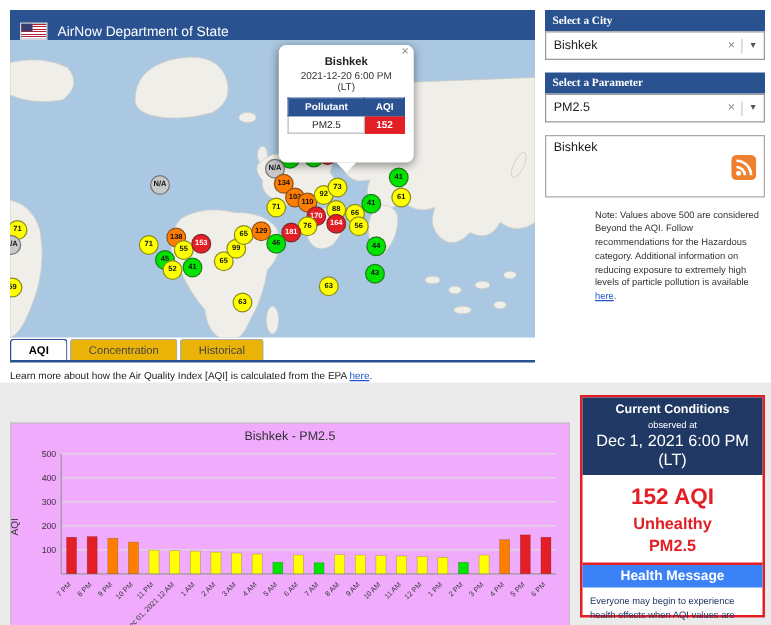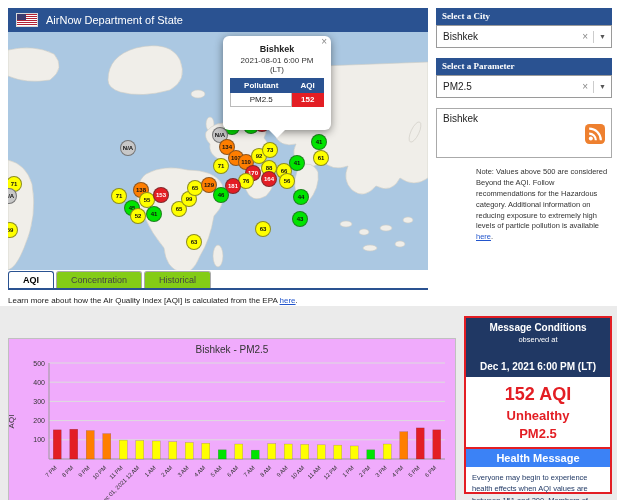--- a/index.html
+++ b/index.html
@@ -2,21 +2,21 @@
 <html><head>
 <meta charset="utf-8">
 <style>
   html,body{margin:0;padding:0;}
   body{width:617px;height:500px;background:#fff;font-family:"Liberation Sans",sans-serif;position:relative;overflow:hidden;}
   #app{position:absolute;left:0;top:0;width:617px;height:500px;}
   .bottom-bg{position:absolute;left:0;top:306px;width:617px;height:194px;background:#ebebeb;}
 
   
   .app-header{position:absolute;left:8px;top:8px;width:420px;height:24px;background:#2a5291;color:#fff;
-    display:flex;align-items:center;gap:8px;padding-left:8px;box-sizing:border-box;font-size:11px;}
+    display:flex;align-items:flex-end;gap:8px;padding-left:8px;box-sizing:border-box;font-size:11px;}
   .flag{width:20px;height:12px;position:relative;flex:0 0 auto;
     background:repeating-linear-gradient(180deg,#b22234 0 1px,#fff 1px 2px);border:1px solid #d8d8d8;}
   .flag:after{content:"";position:absolute;left:0;top:0;width:9px;height:6px;background:#3c3b6e;}
 
   
   .map{position:absolute;left:8px;top:32px;width:420px;height:238px;background:#abc8e2;overflow:hidden;}
   .land{position:absolute;left:0;top:0;}
   .marker{position:absolute;width:16px;height:16px;margin-left:-8px;margin-top:-8px;border-radius:50%;
     display:flex;align-items:center;justify-content:center;font-size:6px;font-weight:bold;
     border:1px solid rgba(50,50,50,.55);box-sizing:border-box;cursor:pointer;color:#111;z-index:2;}
@@ -46,39 +46,39 @@
   .sel-sep{width:1px;height:12px;background:#ccc;}
   .sel-caret{font-size:7px;color:#555;}
   .rss-box{height:50px;border:1px solid #aaa;background:#fff;position:relative;font-size:10px;color:#222;
     padding:4px 6px;box-sizing:border-box;margin-top:2px;}
   .rss-icon{position:absolute;right:6px;top:15px;width:20px;height:20px;cursor:pointer;}
   .note{font-size:7.5px;color:#333;line-height:1.45;margin-top:9px;margin-left:40px;}
   .note a,.learn a{color:#2255cc;text-decoration:underline;cursor:pointer;}
 
   
   .tabs{position:absolute;left:8px;top:271px;display:flex;height:19px;border-bottom:2px solid #2a5291;width:420px;box-sizing:border-box;}
-  .tab{padding:0 14px;line-height:17px;font-size:9px;background:#84cc16;color:#444;border:1px solid #aaa;
+  .tab{padding:0 14px;line-height:17px;font-size:9px;background:#eab308;color:#444;border:1px solid #aaa;
     border-bottom:none;margin-right:2px;border-radius:3px 3px 0 0;cursor:pointer;}
   .tab.active{background:#fff;color:#000;font-weight:bold;border-color:#2a5291;}
 
   .learn{position:absolute;left:8px;top:296px;font-size:8px;color:#222;}
 
   
   .chart-panel{position:absolute;left:8px;top:318px;width:448px;height:174px;background:#f0abfc;border:1px solid #c0c0c0;box-sizing:border-box;margin-top:20px;}
   .chart-title{text-align:center;font-size:10px;color:#333;margin-top:5px;}
   .ylabel{position:absolute;left:-4px;top:78px;transform:rotate(-90deg);font-size:8px;color:#333;}
   #chart-svg{position:absolute;left:4px;top:20px;}
 
   
   .current-panel{position:absolute;left:464px;top:316px;width:148px;height:178px;background:#fff;
     border:2px solid #e31e24;box-sizing:border-box;}
   .cc-header{background:#203864;color:#fff;text-align:center;padding:4px 2px 5px;}
   .cc-title{font-size:10px;font-weight:bold;}
   .cc-observed{font-size:7.5px;margin-top:2px;}
-  .cc-date{font-size:10px;font-weight:bold;margin-top:17px;}
+  .cc-date{font-size:13px;font-weight:normal;margin-top:1px;}
   .cc-aqi{text-align:center;padding:7px 0 6px;border-bottom:2px solid #e31e24;}
   .cc-aqi-val{color:#e31e24;font-size:18px;font-weight:bold;}
   .cc-aqi-cat{color:#e31e24;font-size:13px;font-weight:bold;margin-top:3px;}
   .cc-aqi-pol{color:#e31e24;font-size:13px;font-weight:bold;margin-top:3px;}
   .cc-hm-header{background:#3b82f6;color:#fff;text-align:center;font-size:11px;font-weight:bold;padding:3px 0;}
   .cc-hm-text{font-size:7.5px;color:#203864;padding:5px 6px;line-height:1.5;}
 </style>
 </head>
 <body>
 
@@ -153,21 +153,21 @@
         <div class="marker" style="background: rgb(255, 255, 0); left: 186px; top: 210px;">63</div>
         <div class="marker" style="background: rgb(0, 228, 0); left: 293px; top: 165px;">44</div>
         <div class="marker" style="background: rgb(0, 228, 0); left: 292px; top: 187px;">43</div>
         <div class="marker" style="background: rgb(255, 255, 0); left: 255px; top: 197px;">63</div>
         <div class="marker" style="background: rgb(227, 30, 36); color: rgb(255, 255, 255); left: 254px; top: 92px;">152</div>
       </div>
 
     <div class="popup">
       <span class="popup-close">×</span>
       <div class="popup-city">Bishkek</div>
-      <div class="popup-date">2021-08-01 6:00 PM</div>
+      <div class="popup-date">2021-12-20 6:00 PM</div>
       <div class="popup-lt">(LT)</div>
       <table>
         <tbody>
             <tr>
           <th>Pollutant</th>
           <th>AQI</th>
         </tr>
         <tr>
           <td>PM2.5</td>
           <td class="aqi-red">152</td>
@@ -278,21 +278,21 @@
         <text x="390.75" y="109" text-anchor="end" font-size="5.8" fill="#333" transform="rotate(-45 390.75 109)">4 PM</text>
         <rect x="403.25" y="68.896" width="8" height="31.104" fill="#e31e24" stroke="rgba(0,0,0,.25)" stroke-width="0.5"></rect>
         <text x="407.25" y="109" text-anchor="end" font-size="5.8" fill="#333" transform="rotate(-45 407.25 109)">5 PM</text>
         <rect x="419.75" y="70.816" width="8" height="29.183999999999997" fill="#e31e24" stroke="rgba(0,0,0,.25)" stroke-width="0.5"></rect>
         <text x="423.75" y="109" text-anchor="end" font-size="5.8" fill="#333" transform="rotate(-45 423.75 109)">6 PM</text>
       </svg>
   </div>
 
   <div class="current-panel">
     <div class="cc-header">
-      <div class="cc-title">Message Conditions</div>
+      <div class="cc-title">Current Conditions</div>
       <div class="cc-observed">observed at</div>
       <div class="cc-date">Dec 1, 2021 6:00 PM (LT)</div>
     </div>
     <div class="cc-aqi">
       <div class="cc-aqi-val">152 AQI</div>
       <div class="cc-aqi-cat">Unhealthy</div>
       <div class="cc-aqi-pol">PM2.5</div>
     </div>
     <div class="cc-hm-header">Health Message</div>
     <div class="cc-hm-text">Everyone may begin to experience health effects when AQI values are between 151 and 200. Members of sensitive groups may experience more serious health effects.</div>

